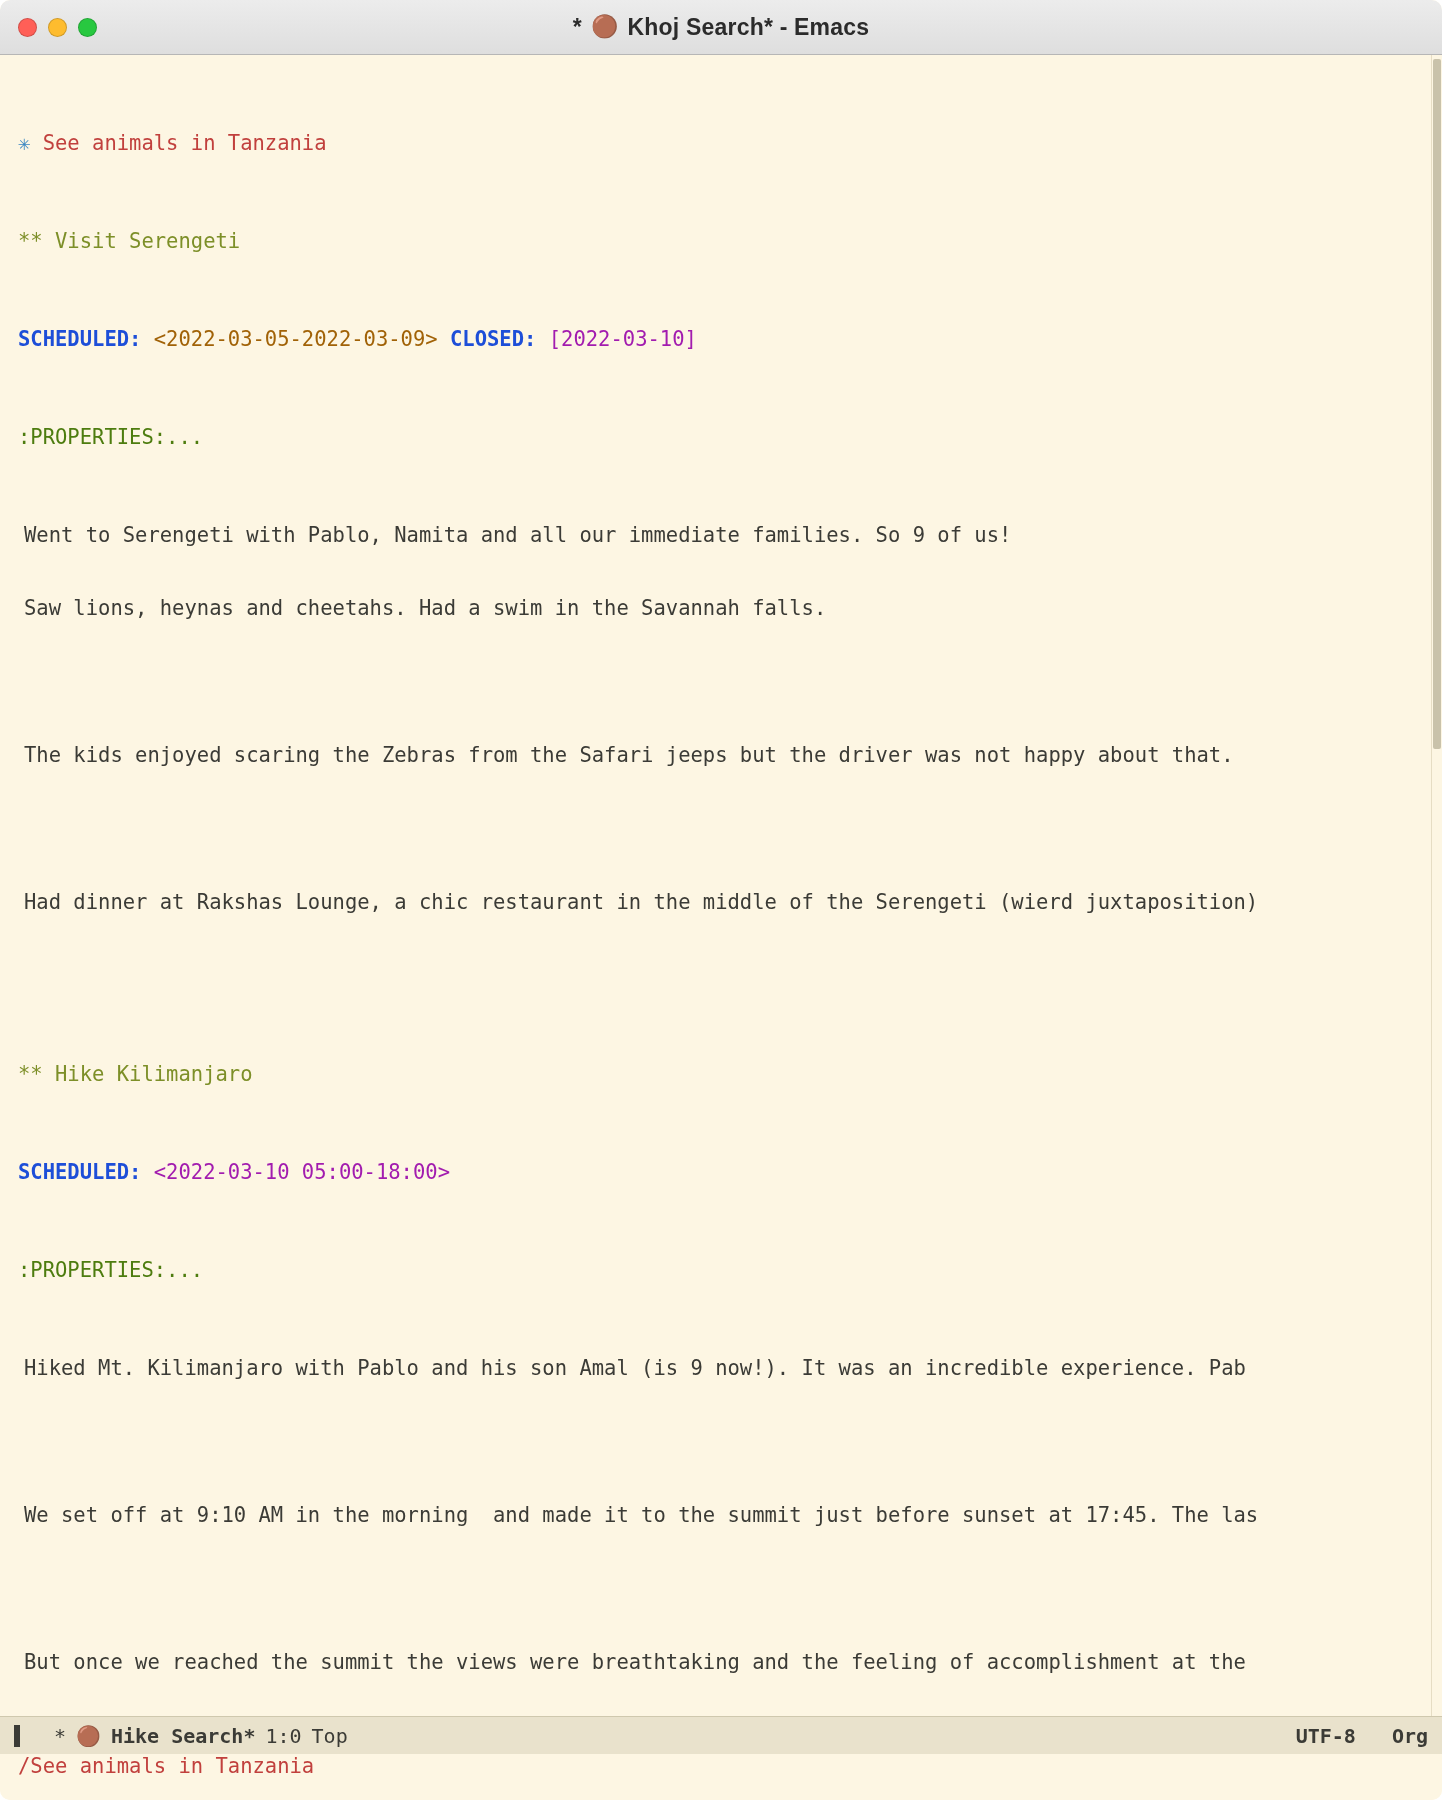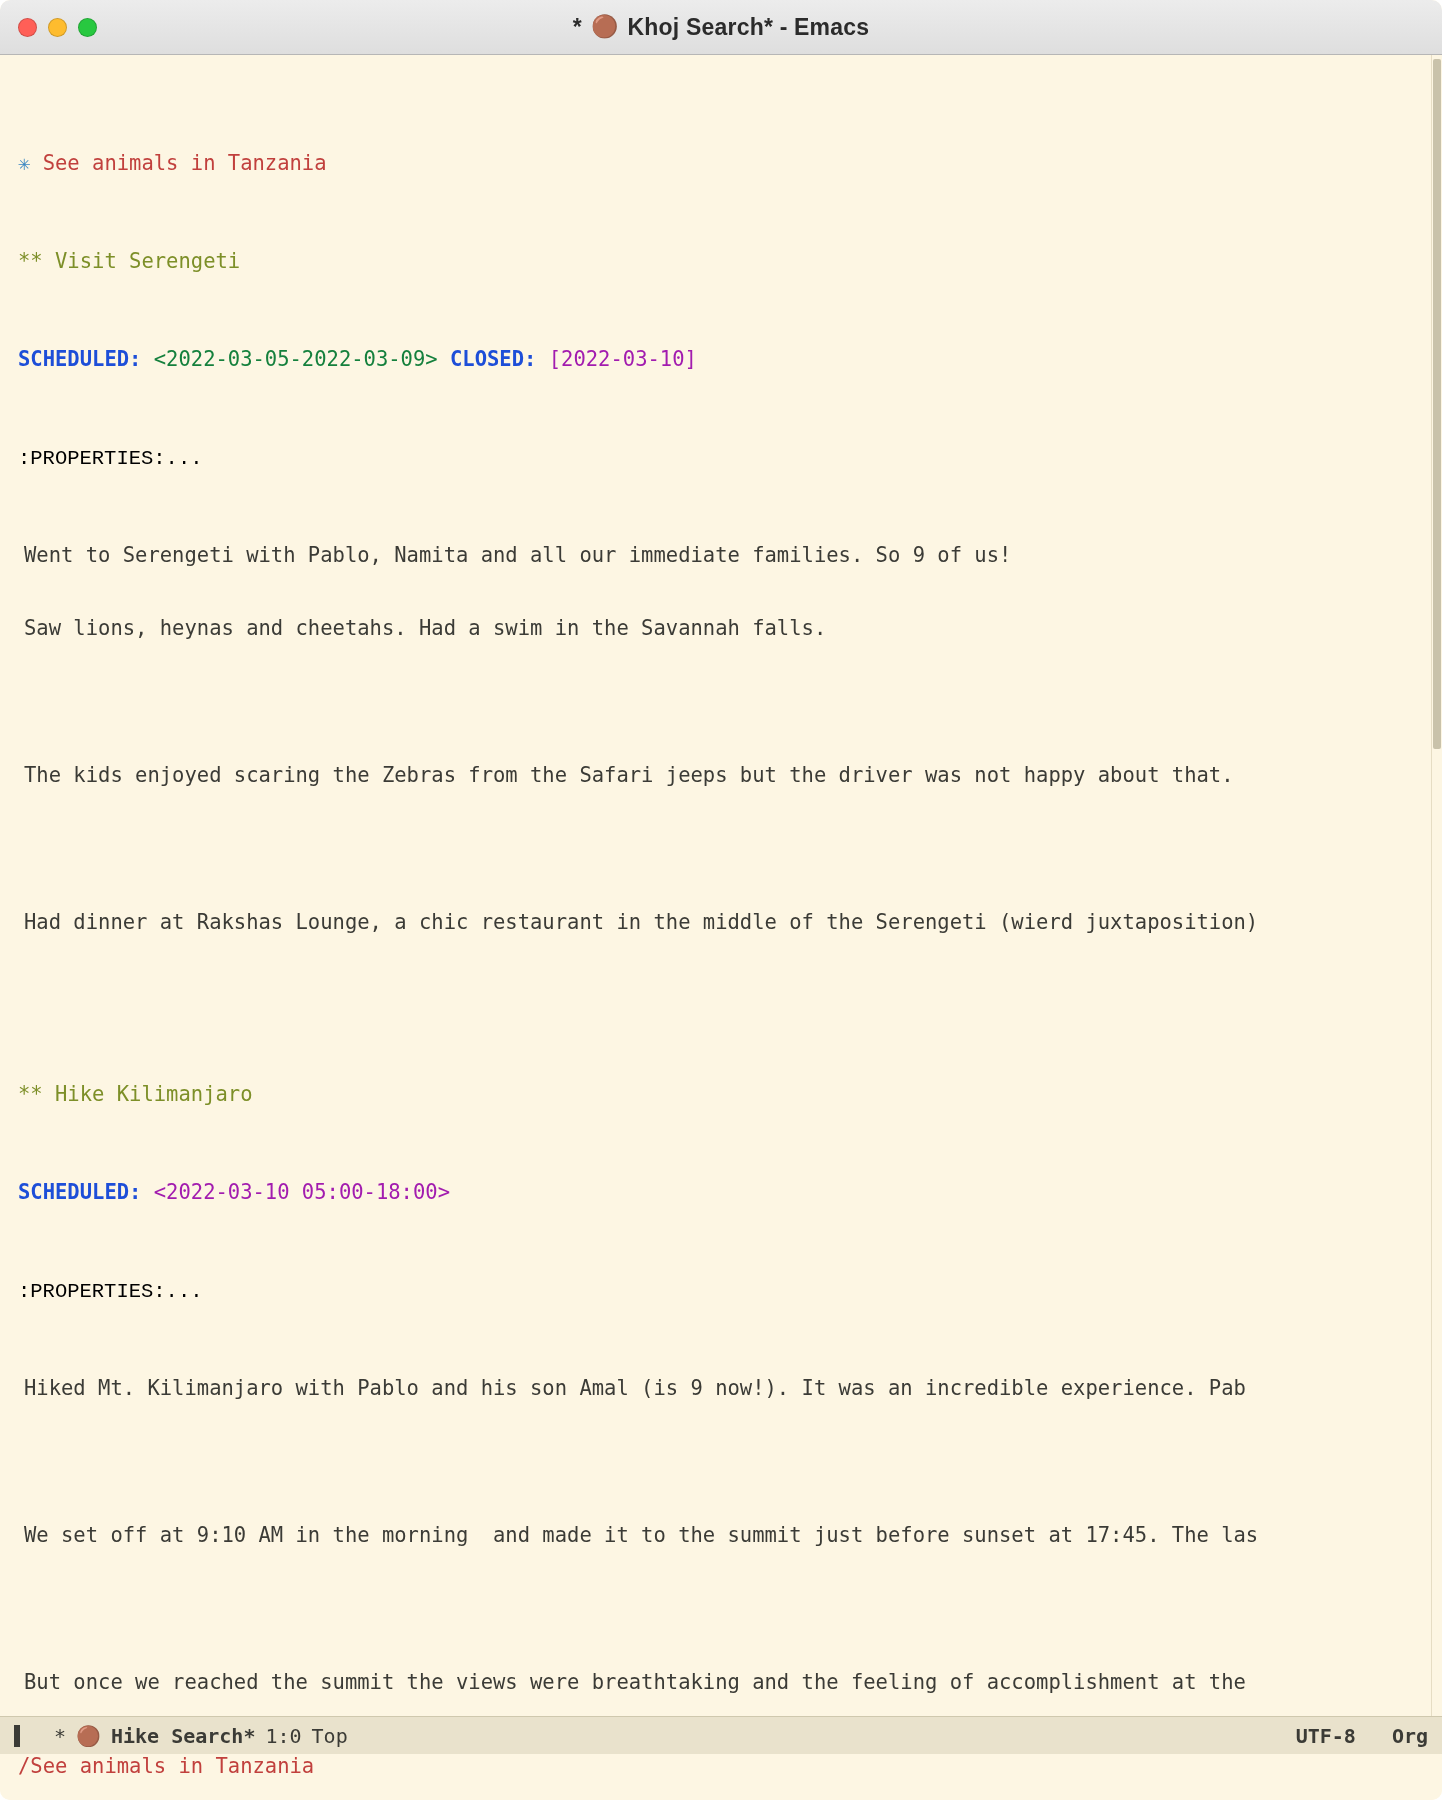--- a/index.html
+++ b/index.html
@@ -66,21 +66,21 @@
   }
   .title .buddha {
     font-size: 22px;
   }
   
   .buffer {
     flex: 1;
     background: #fdf6e3;
     position: relative;
     overflow: hidden;
-    padding: 22px 0 0 0;
+    padding: 2px 0 0 0;
     border-radius: 6px;
   }
   .fringe-left {
     position: absolute;
     left: 0; top: 0; bottom: 0;
     width: 10px;
     background: #fdf6e3;
   }
   .content {
     padding-left: 18px;
@@ -94,23 +94,23 @@
   .line {
     height: 24.5px;
     position: relative;
     overflow: hidden;
     white-space: pre;
   }
   .blank { height: 24.5px; }
   .h1 { color: #c1403d; }
   .h2 { color: #7d8f28; }
   .kw { color: #1d4ed8; font-weight: bold; }
-  .stamp { color: #15803d; }
+  .stamp { color: #a16207; }
   .datelink { color: #a21caf; }
-  .props { color: #000000; font-family: Liberation Mono, monospace; }
+  .props { color: #4d7c0f; }
   .body-text { color: #3b3b36; margin-left: 6px; }
   .star1 { color: #3a87c2; }
   
   .scroll-track {
     position: absolute;
     right: 0; top: 0; bottom: 0;
     width: 10px;
     background: #fdf6e3;
     border-left: 1px solid #e6ddc4;
   }

